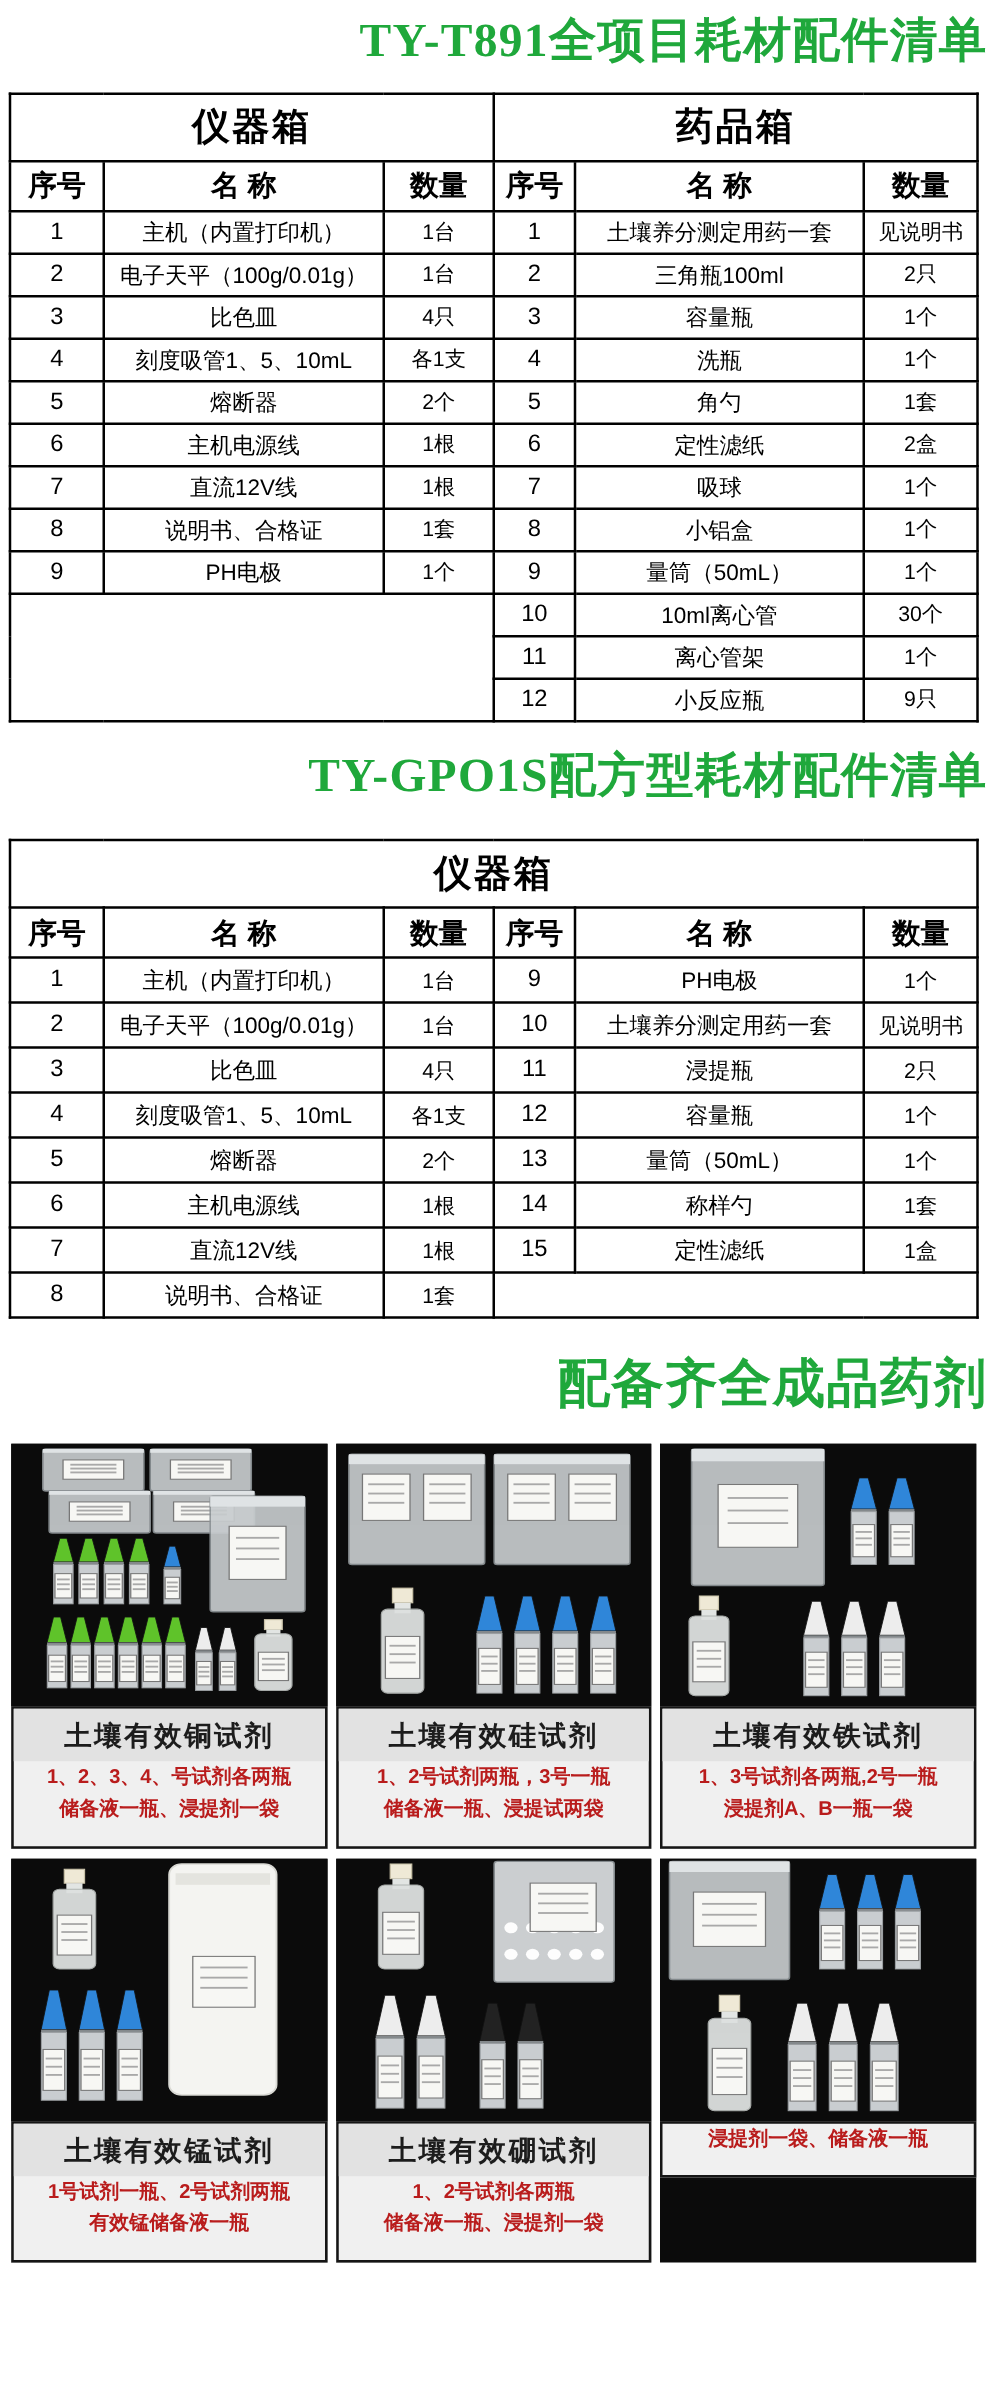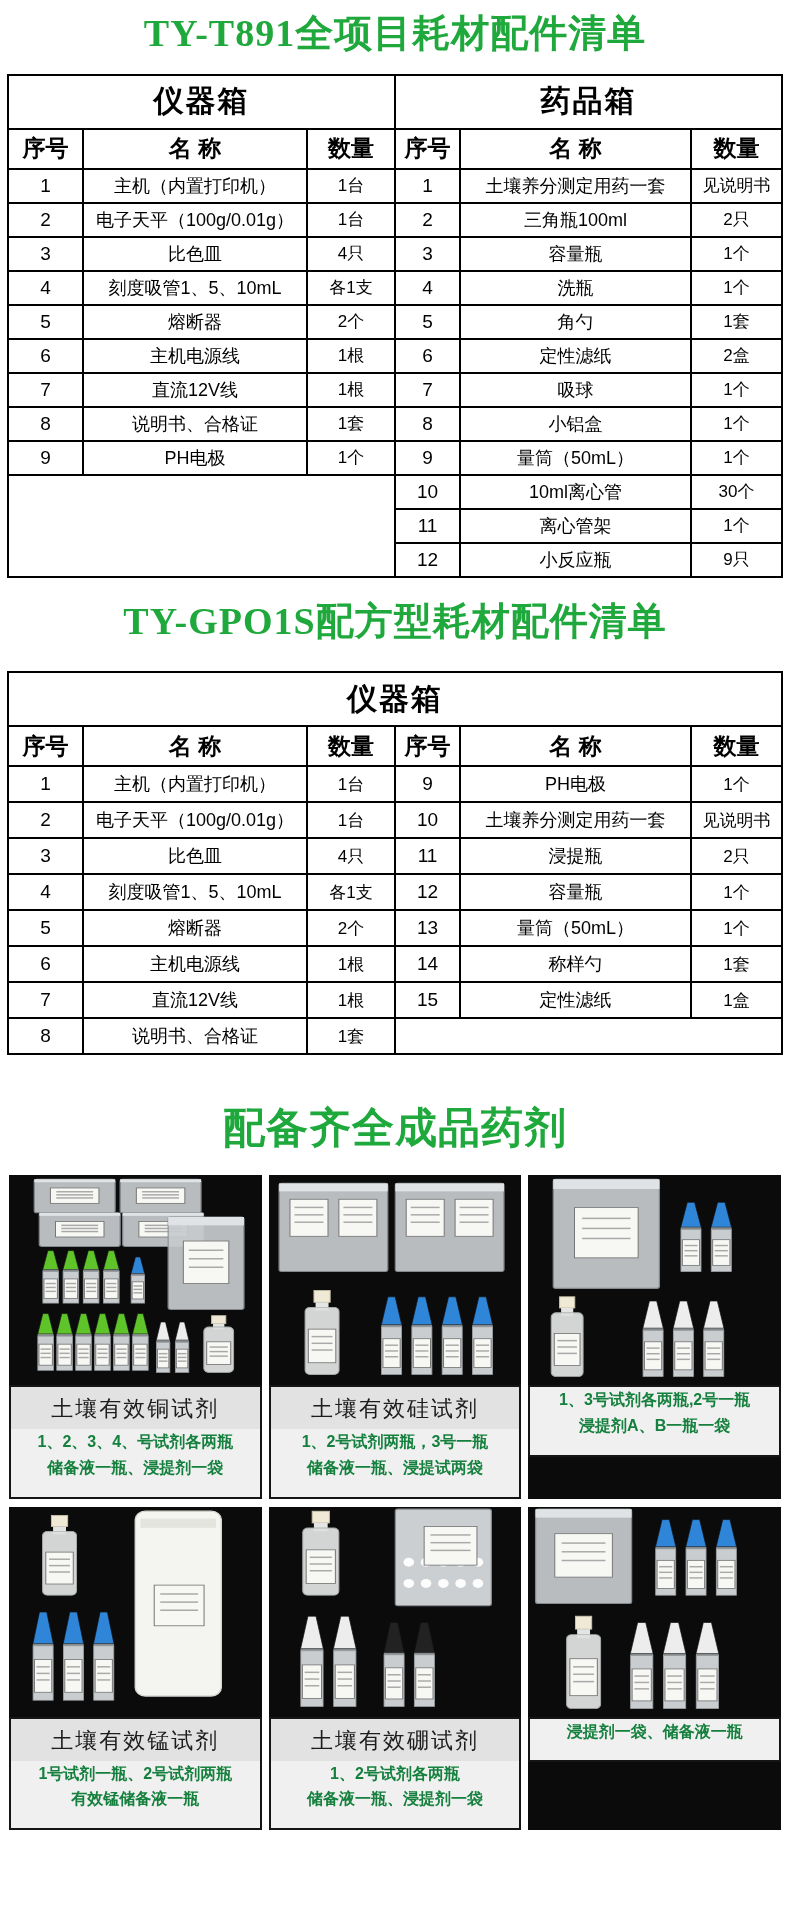--- a/index.html
+++ b/index.html
@@ -1,26 +1,26 @@
 <!DOCTYPE html>
 <html><head>
 <meta charset="utf-8">
 <style>
   html,body{margin:0;padding:0;}
   body{
     width:790px;height:1907px;background:#ffffff;overflow:hidden;
     font-family:"Liberation Sans","DejaVu Sans",sans-serif;color:#000;
   }
   h1.sec{
-    margin:0;text-align:center;font-family:"Liberation Serif","DejaVu Serif",serif;
+    margin:0;text-align:right;font-family:"Liberation Serif","DejaVu Serif",serif;
     font-weight:bold;color:#1fa83b;letter-spacing:1px;
   }
   #title1{padding-top:10px;font-size:38px;line-height:1.25;}
   #title2{margin-top:20px;font-size:38px;line-height:1.25;}
-  #title3{margin-top:48px;font-size:42px;line-height:1.2;}
+  #title3{margin-top:28px;font-size:42px;line-height:1.2;}
 
   table.parts{
     border-collapse:collapse;table-layout:fixed;width:774px;margin:16px auto 0;
     border:2px solid #000;
   }
   #table2{margin-top:26px;}
   table.parts th,table.parts td{
     border:2px solid #000;text-align:center;vertical-align:middle;
     padding:0 2px;overflow:hidden;white-space:nowrap;
   }
@@ -37,25 +37,25 @@
     display:grid;grid-template-columns:repeat(3,1fr);gap:8px 7px;
     width:772px;margin:22px auto 0;
   }
   .cell{background:#0b0b0b;}
   .photo{height:210px;background:#0b0b0b;position:relative;}
   .photo svg{display:block;width:100%;height:100%;}
   .caption{
     border:2px solid #151515;background:#f0f0f0;text-align:center;
   }
   .cap-title{
-    font-size:22px;font-weight:normal;background:#e2e2e2;color:#1c1c1c;
+    font-size:22px;font-weight:bold;background:#e2e2e2;color:#1c1c1c;
     padding:7px 0 5px;letter-spacing:2px;
   }
   .cap-line{
-    font-size:16px;font-weight:bold;color:#15803d;line-height:1.6;padding:0 2px;
+    font-size:16px;font-weight:bold;color:#b91c1c;line-height:1.6;padding:0 2px;
   }
   .cap-line:last-child{padding-bottom:16px;}
 </style>
 </head>
 <body>
 
 <div>
 
   <h1 id="title1" class="sec">TY-T891全项目耗材配件清单</h1>
 
@@ -593,20 +593,21 @@
               <rect x="69.45" y="72.96" width="8.1" height="1.1" fill="#84898c"></rect>
               <rect x="69.54" y="73.96" width="7.92" height="22.04" fill="#c9cdd0" stroke="#9b9fa2" stroke-width="0.35"></rect>
               <rect x="70.08" y="79.4112" width="6.84" height="13.363199999999999" fill="#f7f7f4" stroke="#777" stroke-width="0.4"></rect>
               <rect x="70.9008" y="82.08384" width="5.1984" height="0.7" fill="#9b9b9b" opacity="0.85"></rect>
               <rect x="70.9008" y="84.75648" width="5.1984" height="0.7" fill="#9b9b9b" opacity="0.85"></rect>
               <rect x="70.9008" y="87.42912" width="5.1984" height="0.7" fill="#9b9b9b" opacity="0.85"></rect>
             </g>
           </svg>
         </div>
         <div class="caption">
+          <div class="cap-title">土壤有效铁试剂</div>
           <div class="cap-line">1、3号试剂各两瓶,2号一瓶</div>
           <div class="cap-line">浸提剂A、B一瓶一袋</div>
         </div>
       </div>
       <div class="cell">
         <div class="photo">
           <svg viewBox="0 0 100 100" preserveAspectRatio="none">
             <g>
               <rect x="16.8" y="4" width="6.4" height="5.32" fill="#efe9d6" stroke="#c9c2a8" stroke-width="0.4"></rect>
               <rect x="17.44" y="9.32" width="5.12" height="3.8000000000000003" fill="#e2e5e3"></rect>

